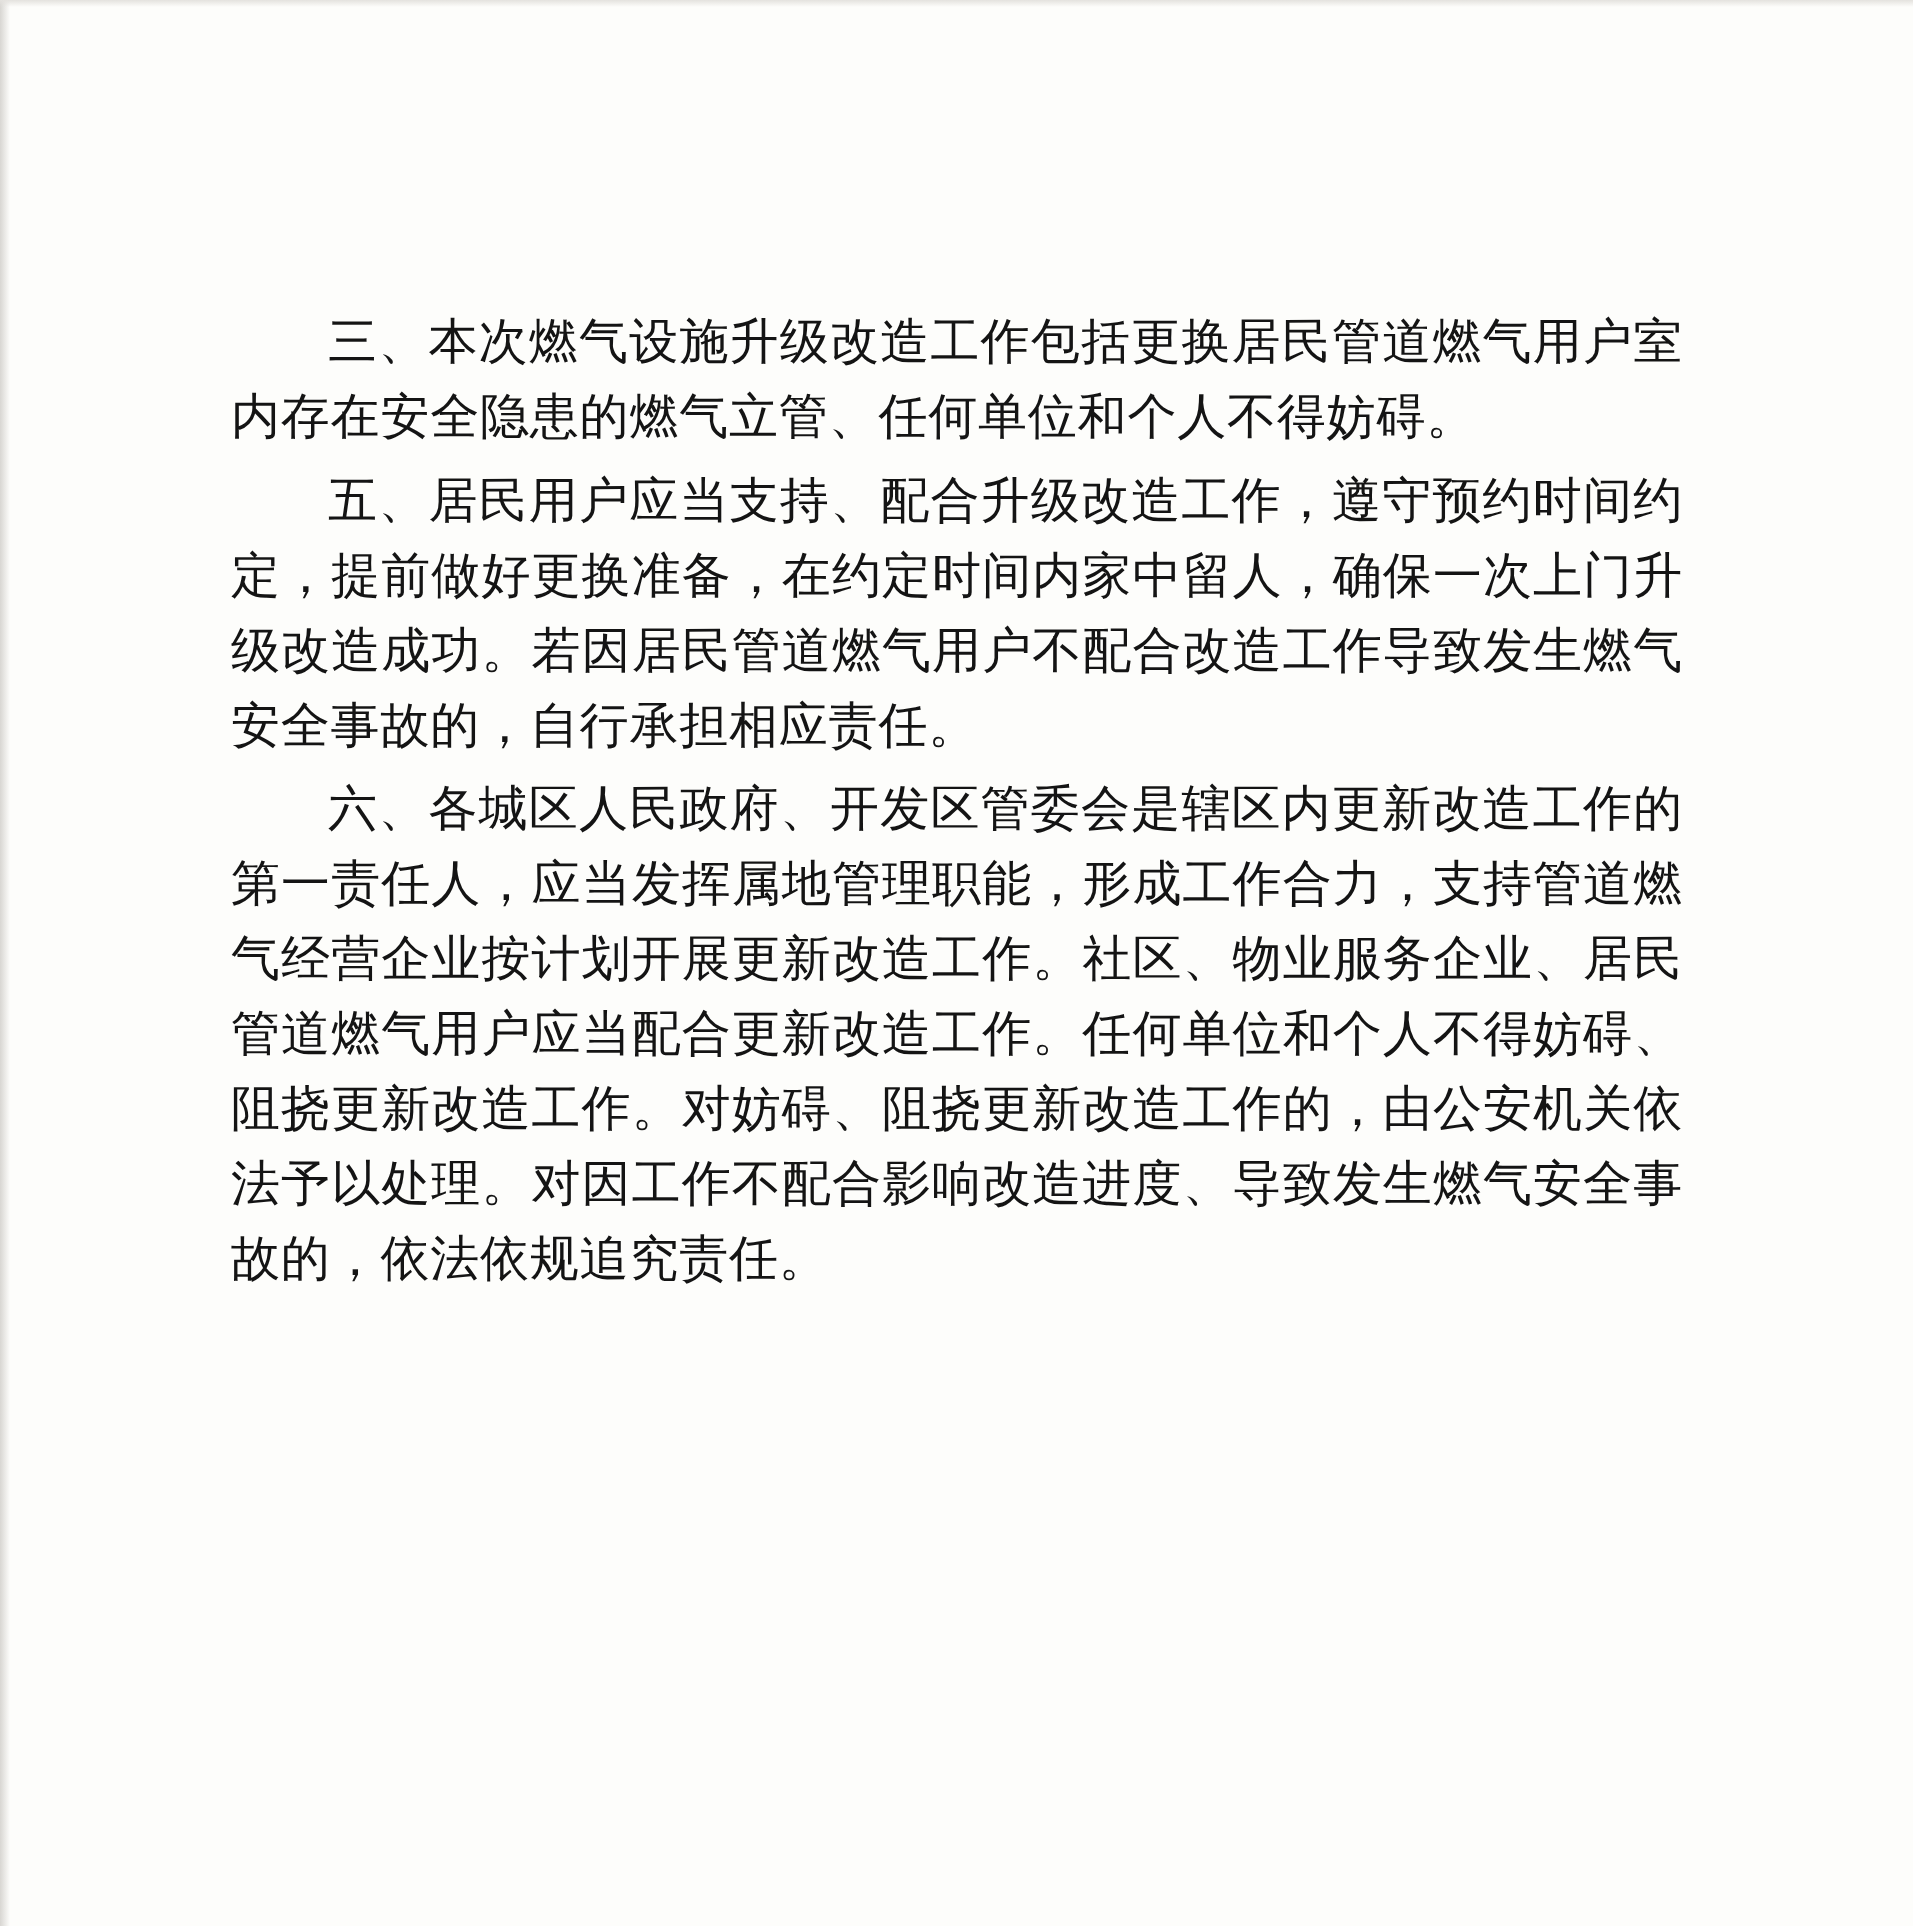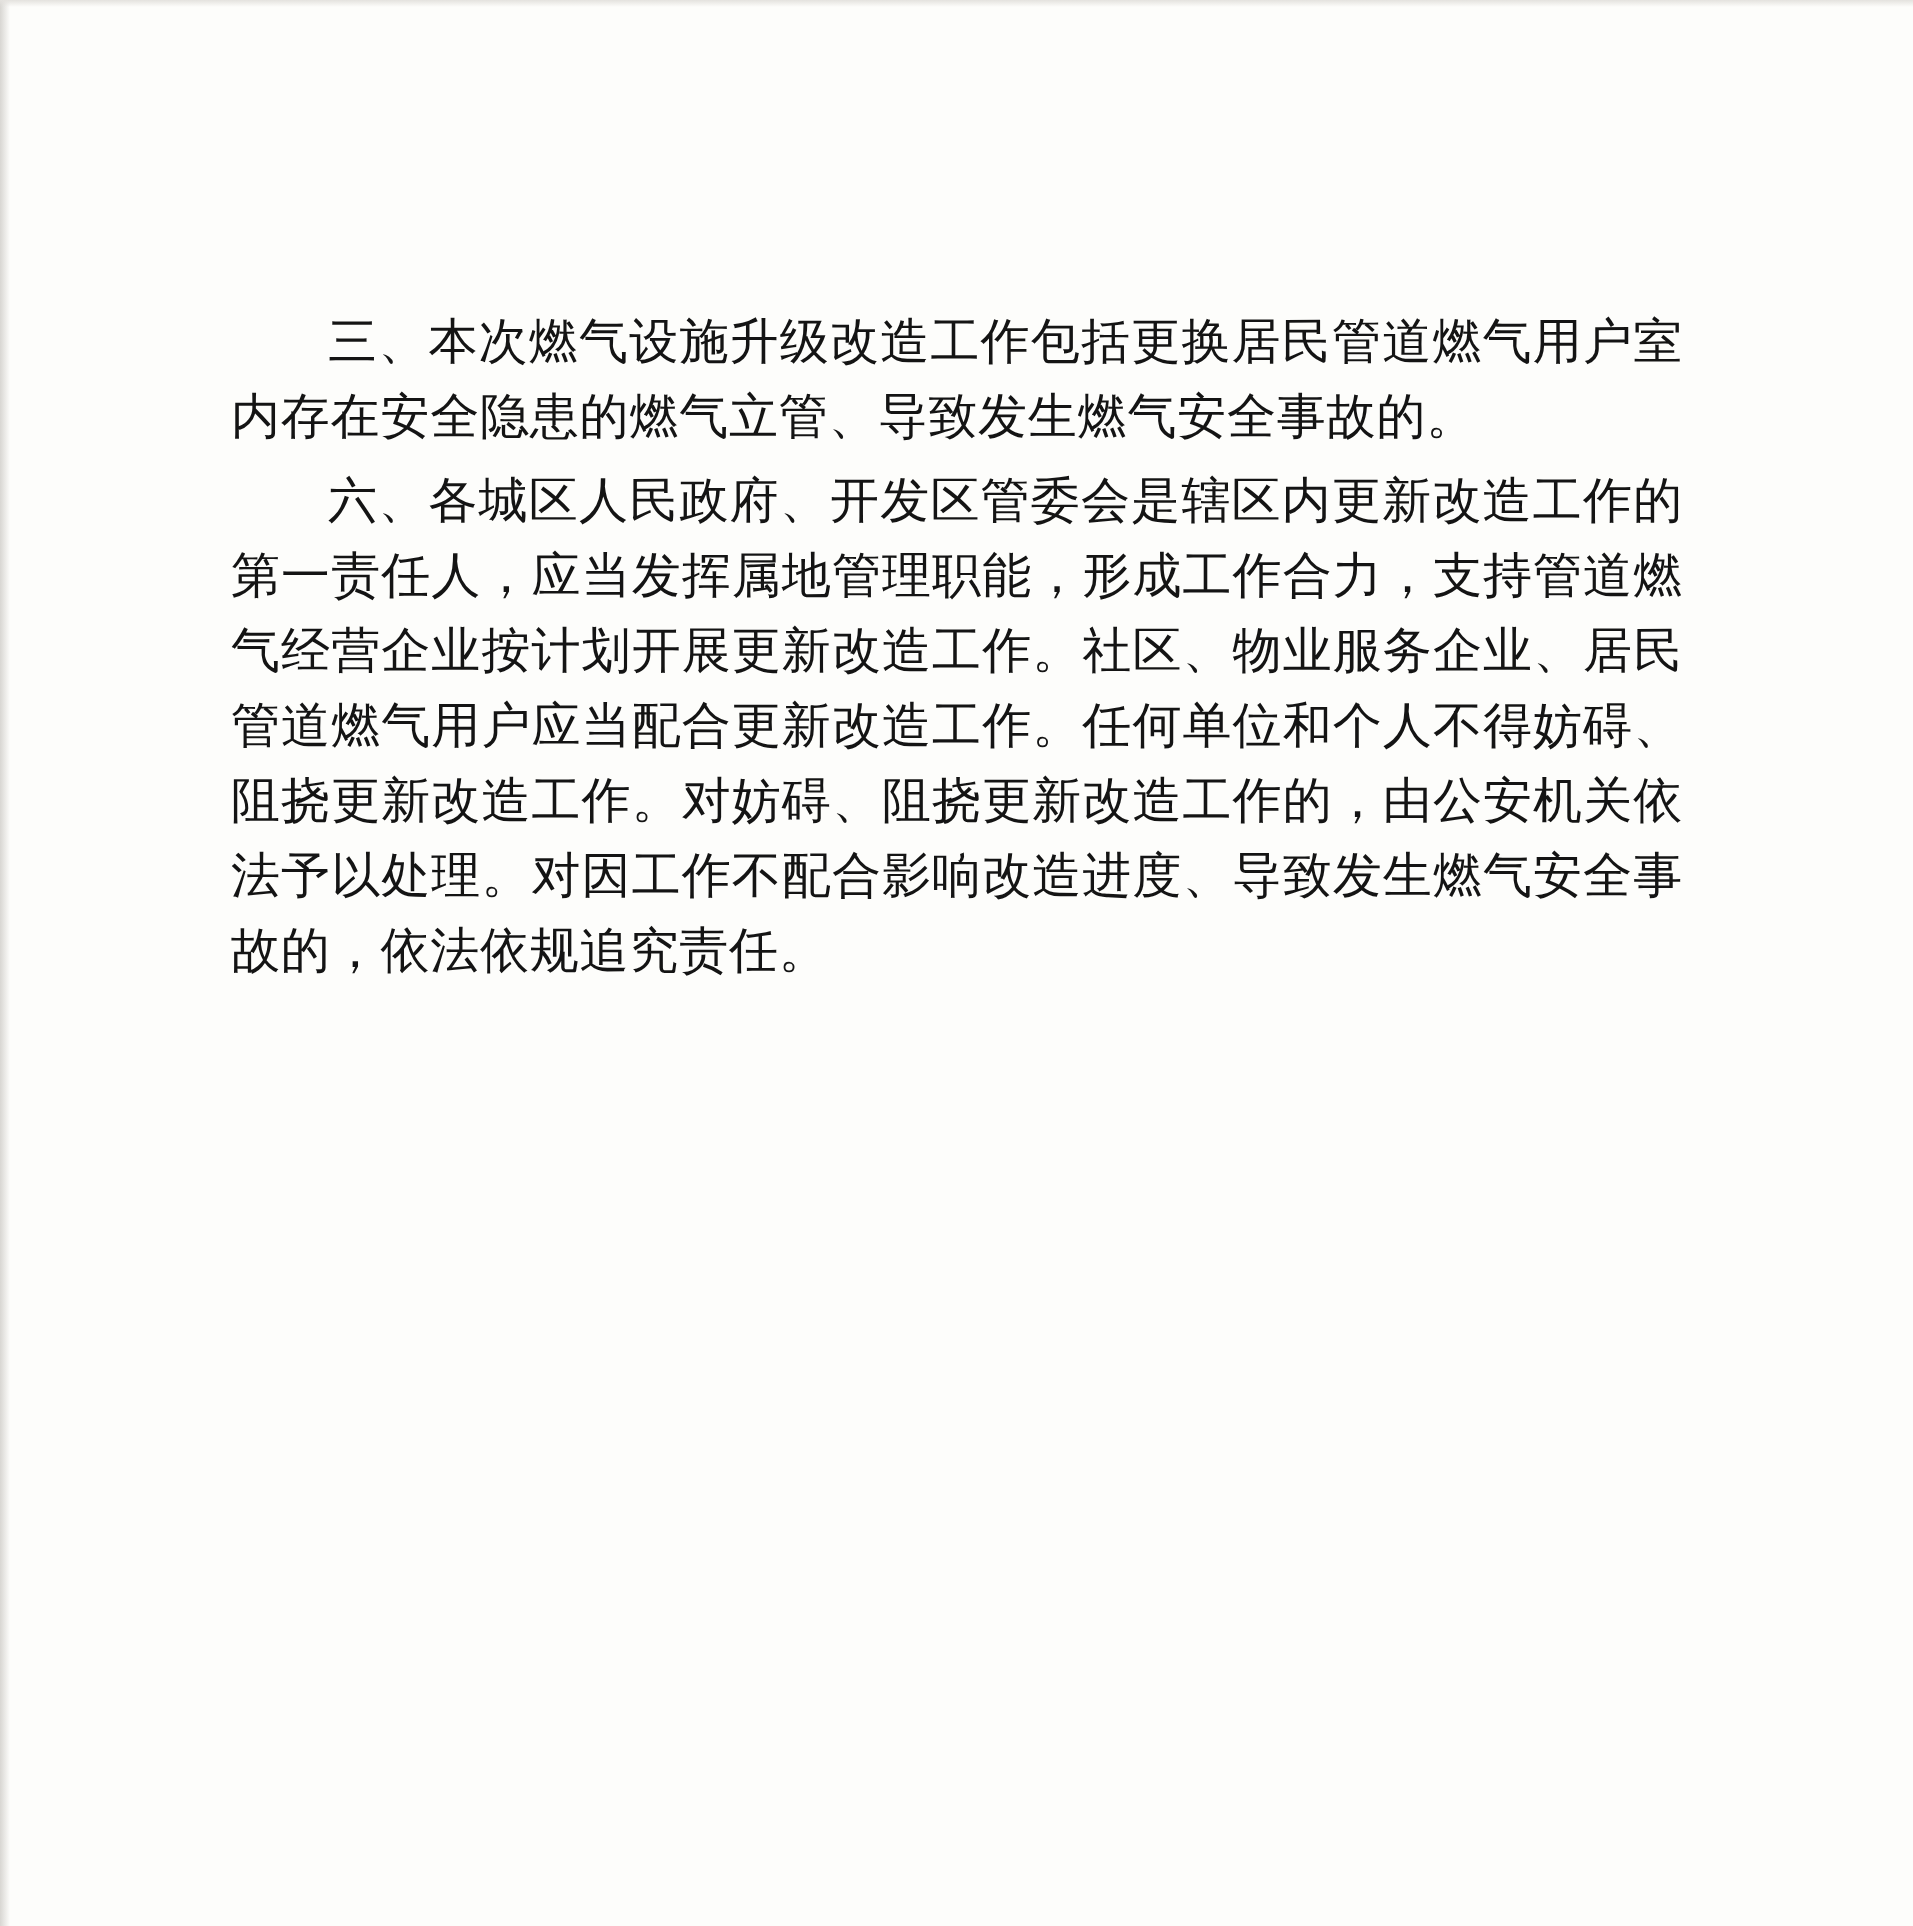--- a/index.html
+++ b/index.html
@@ -52,18 +52,19 @@
   }
 </style>
 </head>
 <body>
 
 <div class="page">
   <div class="scan-edge-left"></div>
   <div class="scan-edge-top"></div>
 
   <div class="doc-body">
-    <p class="para">三、本次燃气设施升级改造工作包括更换居民管道燃气用户室内存在安全隐患的燃气立管、导致发生燃气安全事故的。</p>
+    <p class="para">三、本次燃气设施升级改造工作包括更换居民管道燃气用户室内存在安全隐患的燃气立管、任何单位和个人不得妨碍。</p>
+    <p class="para">五、居民用户应当支持、配合升级改造工作，遵守预约时间约定，提前做好更换准备，在约定时间内家中留人，确保一次上门升级改造成功。若因居民管道燃气用户不配合改造工作导致发生燃气安全事故的，自行承担相应责任。</p>
     <p class="para">六、各城区人民政府、开发区管委会是辖区内更新改造工作的第一责任人，应当发挥属地管理职能，形成工作合力，支持管道燃气经营企业按计划开展更新改造工作。社区、物业服务企业、居民管道燃气用户应当配合更新改造工作。任何单位和个人不得妨碍、阻挠更新改造工作。对妨碍、阻挠更新改造工作的，由公安机关依法予以处理。对因工作不配合影响改造进度、导致发生燃气安全事故的，依法依规追究责任。</p>
   </div>
 
 </div>
 
 
 </body></html>

